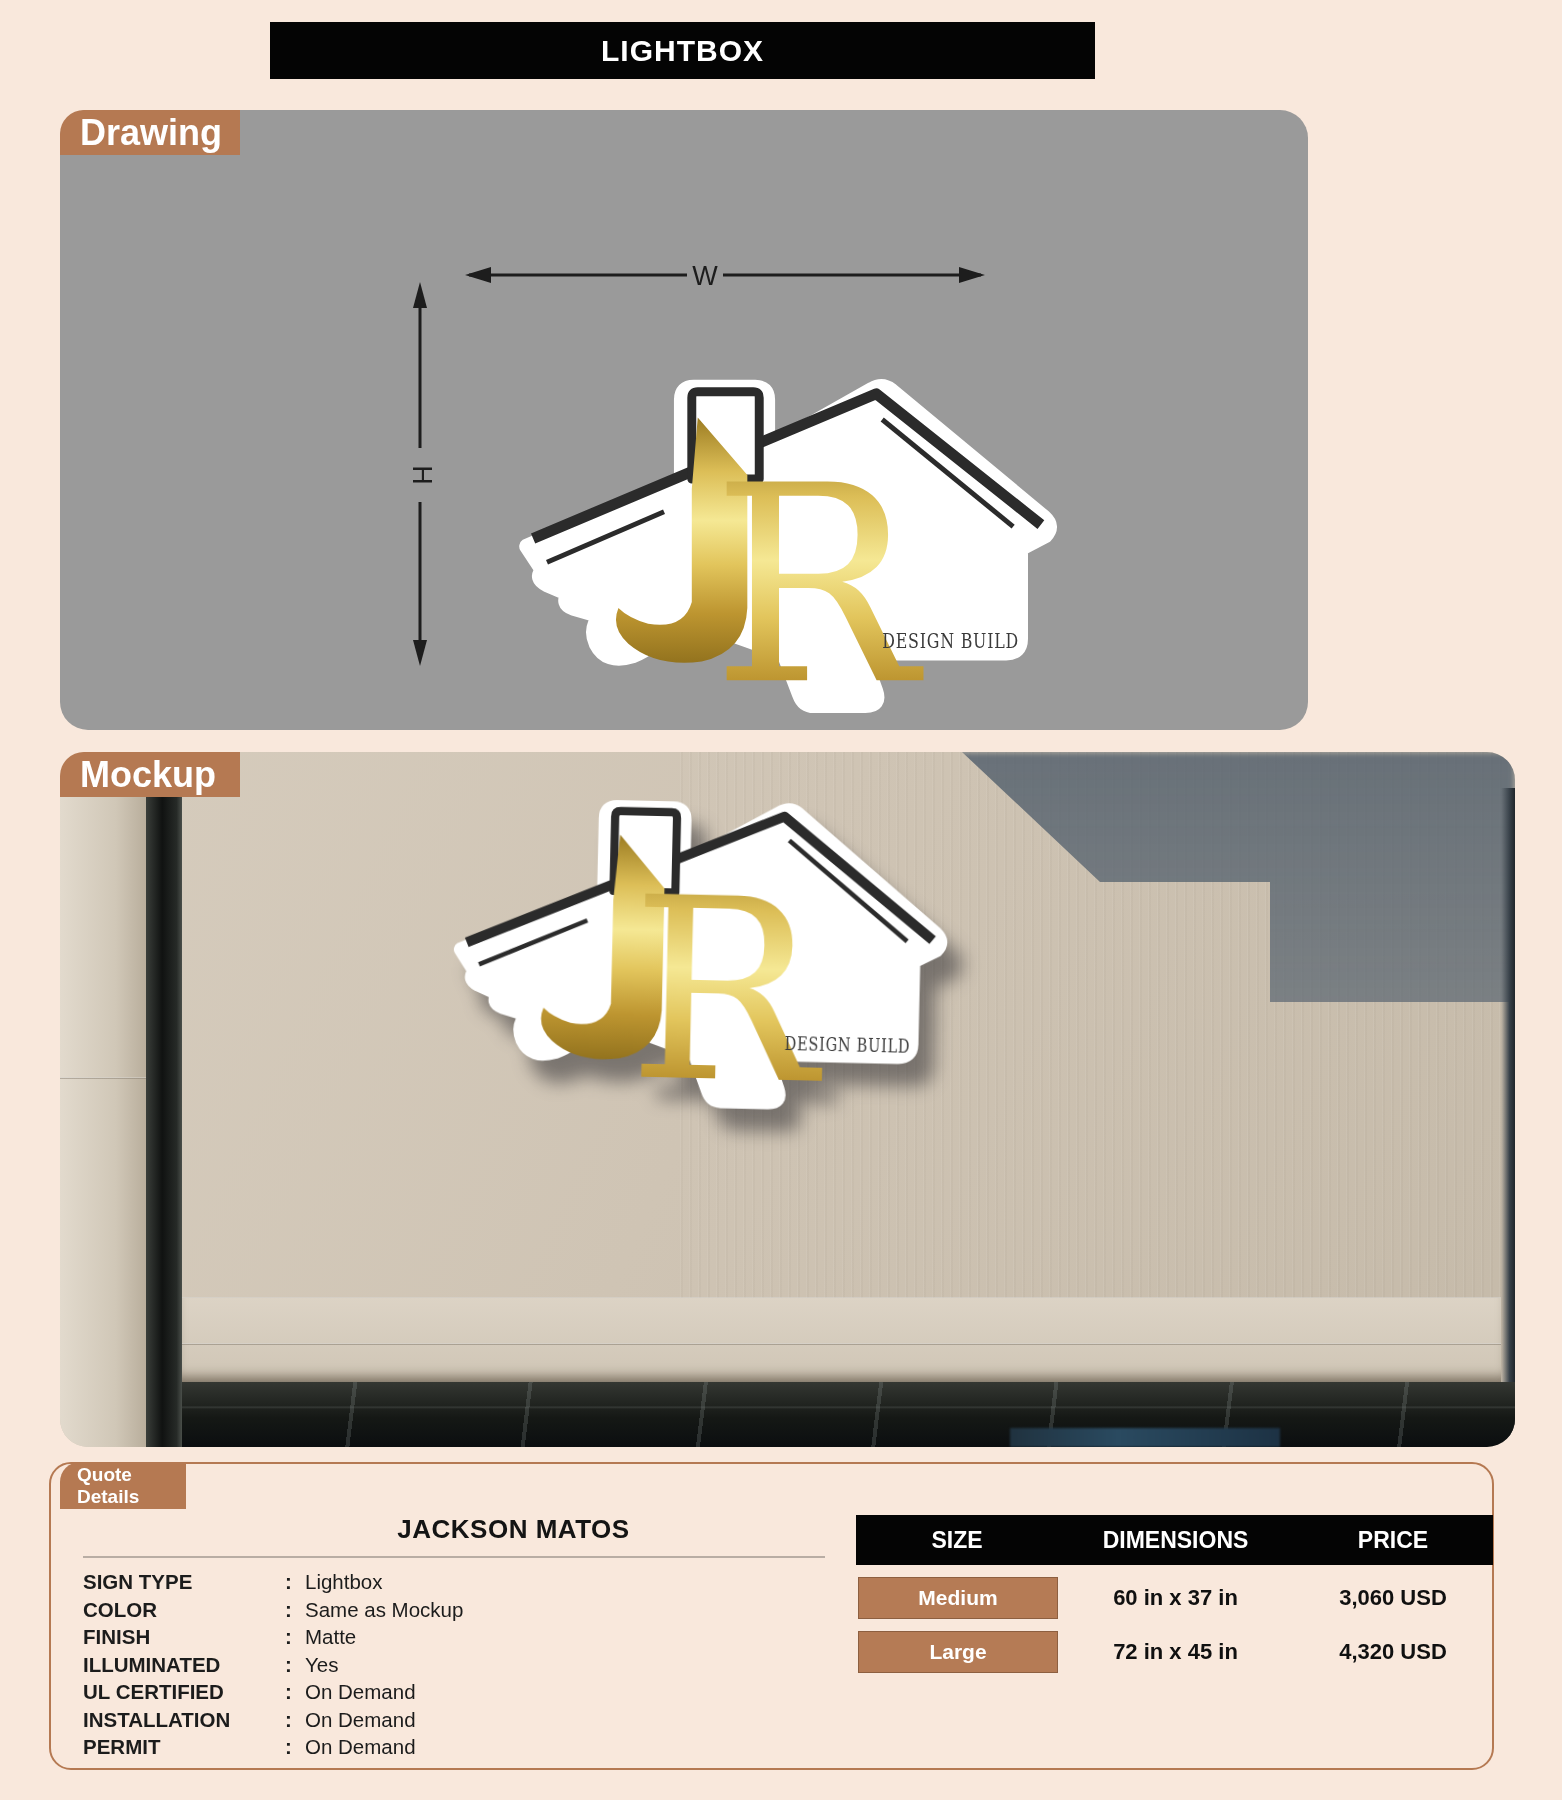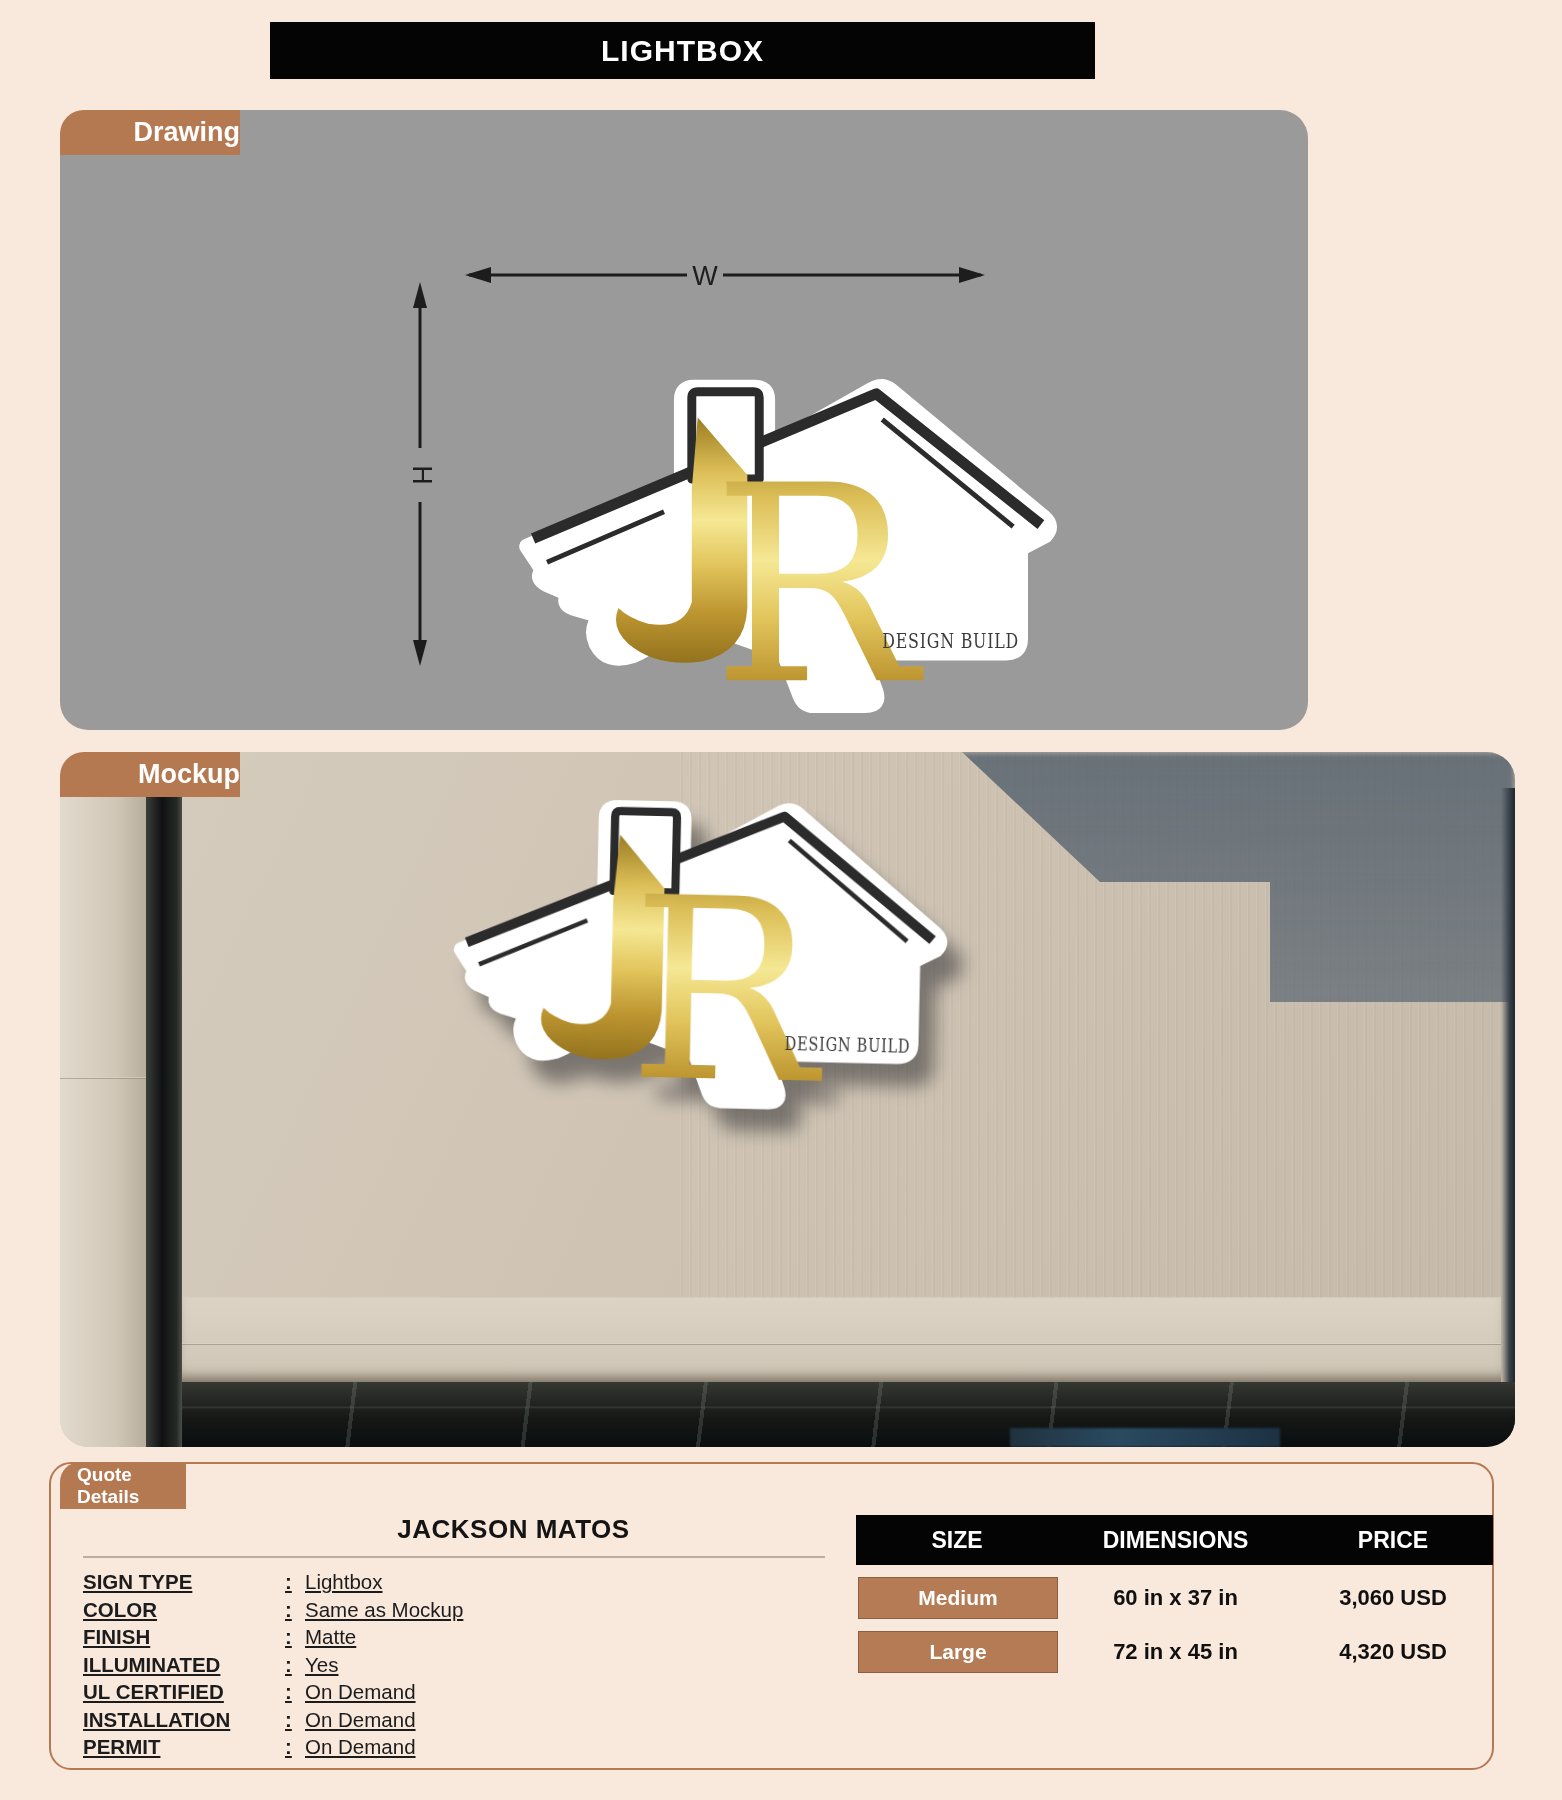--- a/index.html
+++ b/index.html
@@ -7,22 +7,22 @@
   .page { position:relative; width:1562px; height:1800px; background:#f9e8dc; overflow:hidden; }
 
   
   .title-bar { position:absolute; left:270px; top:22px; width:825px; height:57px;
     background:#040404; color:#fff; display:flex; align-items:center; justify-content:center;
     font-size:30px; font-weight:800; letter-spacing:1px; }
 
   
   .tab { position:absolute; background:#b57952; color:#fff; font-weight:bold;
     display:flex; align-items:center; z-index:5; }
-  .tab-big { width:180px; height:45px; font-size:27px; padding-left:20px;
-    border-radius:24px 0 0 0;justify-content:flex-end; }
+  .tab-big { width:180px; height:45px; font-size:36px; padding-left:20px;
+    border-radius:24px 0 0 0; }
   .tab-quote { width:126px; height:47px; font-size:19px; padding-left:17px;
     border-radius:20px 0 0 0; }
 
   
   .drawing-panel { position:absolute; left:60px; top:110px; width:1248px; height:620px;
     background:#9a9a9a; border-radius:28px; }
   .dim-svg { position:absolute; }
   .dim-line { stroke:#1d1d1d; stroke-width:3; }
   .dim-head { fill:#1d1d1d; }
   .dim-text { font-family:"Liberation Sans",sans-serif; font-size:27px; fill:#1d1d1d; }
@@ -66,21 +66,21 @@
     background:linear-gradient(90deg,#20323f,#2a4a60 40%,#1d3244); filter:blur(1px); }
 
   
   .quote-panel { position:absolute; left:49px; top:1462px; width:1445px; height:308px;
     border:2px solid #b57952; border-radius:22px; }
   .customer-name { position:absolute; left:90px; top:50px; width:745px; text-align:center;
     font-size:26px; font-weight:bold; color:#141414; letter-spacing:.5px; }
   .divider { position:absolute; left:32px; top:92px; width:742px; height:2px;
     background:#978e85; opacity:.65; }
   .spec-list { position:absolute; left:32px; top:104px; }
-  .spec-row { display:flex; font-size:20.5px; color:#1c1c1c; line-height:27.5px;text-decoration:underline; }
+  .spec-row { display:flex; font-size:20.5px; color:#1c1c1c; line-height:27.5px; }
   .spec-label { width:202px; font-weight:bold; }
   .spec-colon { width:20px; font-weight:bold; }
   .pricing { position:absolute; left:805px; top:51px; width:637px; }
   .price-head { display:flex; background:#040404; color:#fff; height:50px; align-items:center; }
   .price-head span { font-size:23px; font-weight:bold; text-align:center; }
   .col-1 { width:202px; } .col-2 { width:235px; } .col-3 { width:200px; }
   .price-row { display:flex; align-items:center; height:43px; margin-top:11px; }
   .size-btn { width:200px; height:42px; margin-left:2px; background:#b57b55;
     border:1px solid #8d5f40; color:#fff; font-size:21px; font-weight:bold;
     display:flex; align-items:center; justify-content:center; cursor:pointer;

